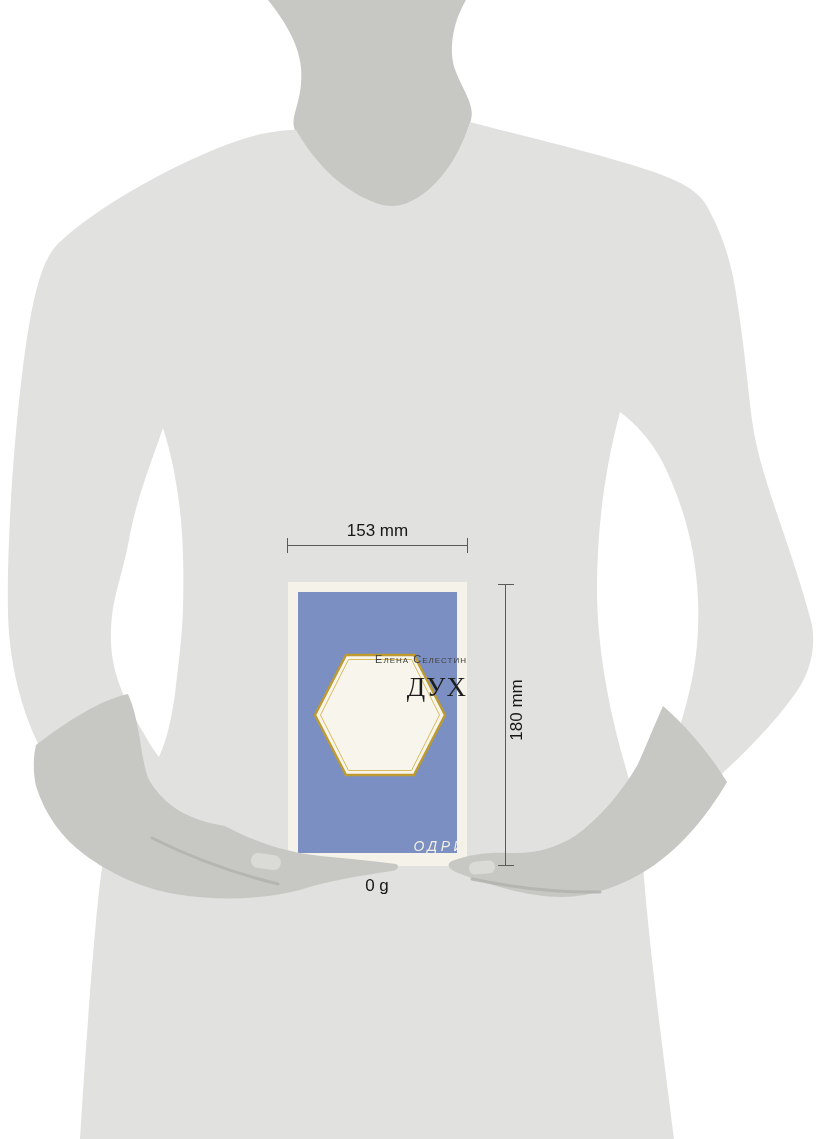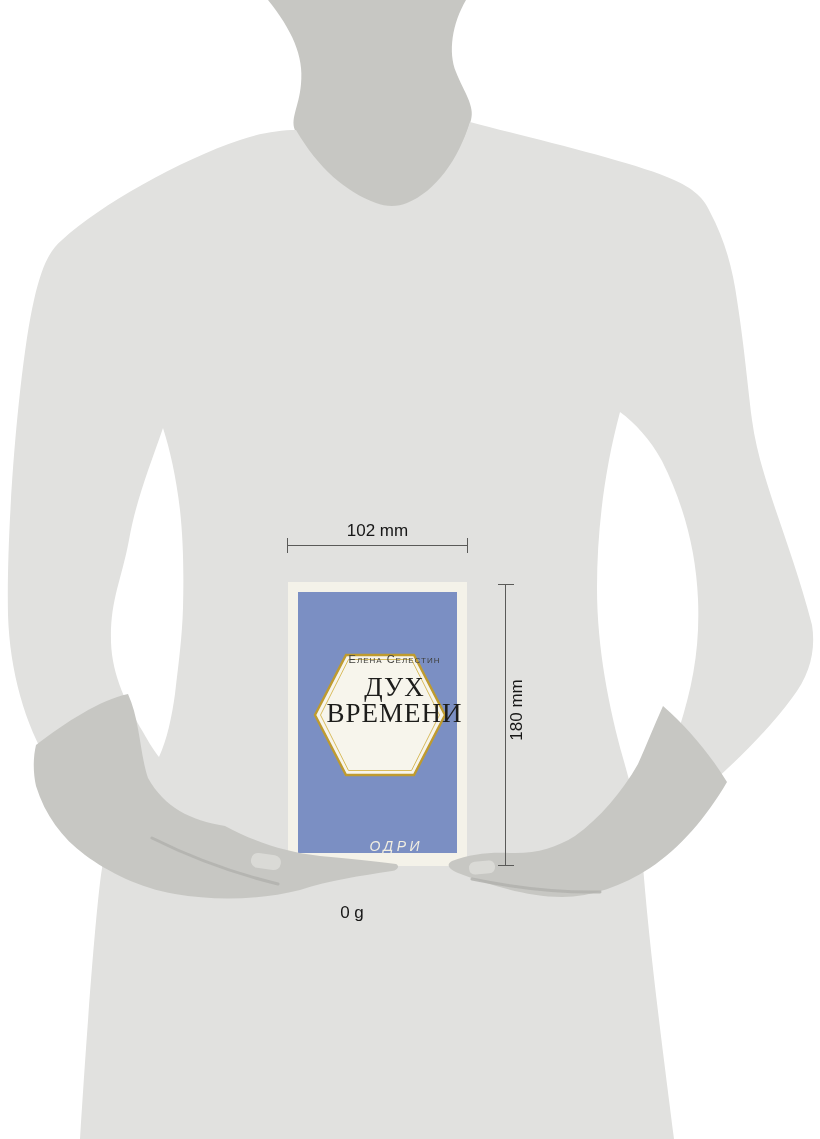--- a/index.html
+++ b/index.html
@@ -22,21 +22,21 @@
     position:absolute;left:288px;top:582px;width:179px;height:284px;
     background:var(--cover-border);z-index:2;
   }
   .book-front{
     position:absolute;left:10px;top:10px;width:159px;height:261px;
     background:var(--cover-blue);
   }
   .hex-svg{position:absolute;left:0;top:0;}
   .hex-outer{fill:var(--hexagon-fill);stroke:var(--hexagon-gold);stroke-width:2.4;}
   .hex-inner{fill:none;stroke:var(--hexagon-gold-light);stroke-width:1;}
-  .cover-text{position:absolute;left:8px;width:179px;text-align:center;padding-left:9px;}
+  .cover-text{position:absolute;left:0;width:179px;text-align:right;}
   .author{
     top:71px;font-size:11px;font-variant:small-caps;letter-spacing:1px;
     color:var(--author-ink);
   }
   .title{
     top:92px;font-family:"Liberation Serif","DejaVu Serif",serif;
     font-size:27px;line-height:26px;letter-spacing:1px;color:var(--title-ink);
   }
   .subtitle{
     top:155px;font-size:8.5px;line-height:9.5px;font-variant:small-caps;
@@ -66,21 +66,21 @@
   }
   .dim-line-v::before,.dim-line-v::after{
     content:"";position:absolute;left:-8px;width:16px;height:1px;background:var(--anno-line);
   }
   .dim-line-v::before{top:0;}
   .dim-line-v::after{bottom:0;}
   .dim-label-h{
     left:517px;top:710px;white-space:nowrap;
     transform:translate(-50%,-50%) rotate(-90deg);
   }
-  .weight-label{left:352px;top:876px;transform:translateX(-50%);white-space:nowrap;margin-top:27px;}
+  .weight-label{left:377px;top:876px;transform:translateX(-50%);white-space:nowrap;}
 </style>
 </head>
 <body>
 
 <div class="stage" style="--background: #ffffff; --body-color: #e1e1df; --skin-color: #c7c7c3; --crease-color: #b2b2ae; --nail-color: #dadad6; --cover-blue: #7b8fc3; --cover-border: #f4f2e9; --hexagon-fill: #f7f5ec; --hexagon-gold: #bf9b2f; --hexagon-gold-light: #d9bc5e; --subtitle-gold: #a1853c; --title-ink: #1d1d1b; --author-ink: #3e3e3a; --publisher-text: #f2efe1; --anno-ink: #161616; --anno-line: #5a5a58;">
 
   <svg class="body-svg" width="820" height="1139" viewBox="0 0 820 1139">
     <path class="skin" d="M 268,0
          C 292,30 304,56 301,84
          C 299,108 289,120 296,132
@@ -131,21 +131,20 @@
 
   <div class="book">
     <div class="book-front"></div>
     <svg class="hex-svg" width="179" height="284" viewBox="0 0 179 284">
       <polygon class="hex-outer" points="27,133 58,73 126,73 157,133 126,193 58,193"></polygon>
       <polygon class="hex-inner" points="32.5,133 60.5,77.5 123.5,77.5 151.5,133 123.5,188.5 60.5,188.5"></polygon>
     </svg>
     <div class="cover-text author">Елена Селестин</div>
     <div class="cover-text title">
       <span>ДУХ</span><br>
-      <span>ВРЕМЕНИ</span>
     </div>
     <div class="cover-text publisher">ОДРИ</div>
   </div>
 
   <svg class="hands-svg" width="820" height="1139" viewBox="0 0 820 1139">
     <path class="skin" d="M 36,745
          C 66,722 100,700 128,694
          C 140,720 140,755 148,778
          C 165,808 190,820 225,826
          C 255,842 285,852 320,856
@@ -166,19 +165,19 @@
          C 535,854 556,848 575,836
          C 600,818 622,792 638,764
          C 646,746 654,726 663,706 Z"></path>
     <path class="crease" d="M 152,838 Q 212,868 278,884"></path>
     <path class="crease" d="M 472,879 Q 540,893 600,892"></path>
     <rect class="nail" x="251" y="854" width="30" height="15" rx="7" transform="rotate(8 266 861)"></rect>
     <rect class="nail" x="469" y="861" width="26" height="13" rx="6" transform="rotate(-5 482 867)"></rect>
   </svg>
 
   <div class="dim-line-h"></div>
-  <div class="anno dim-label-w">102 mm</div>
+  <div class="anno dim-label-w">153 mm</div>
 
   <div class="dim-line-v"></div>
   <div class="anno dim-label-h">180 mm</div>
 
   <div class="anno weight-label">0 g</div>
 </div>
 
 </body></html>

